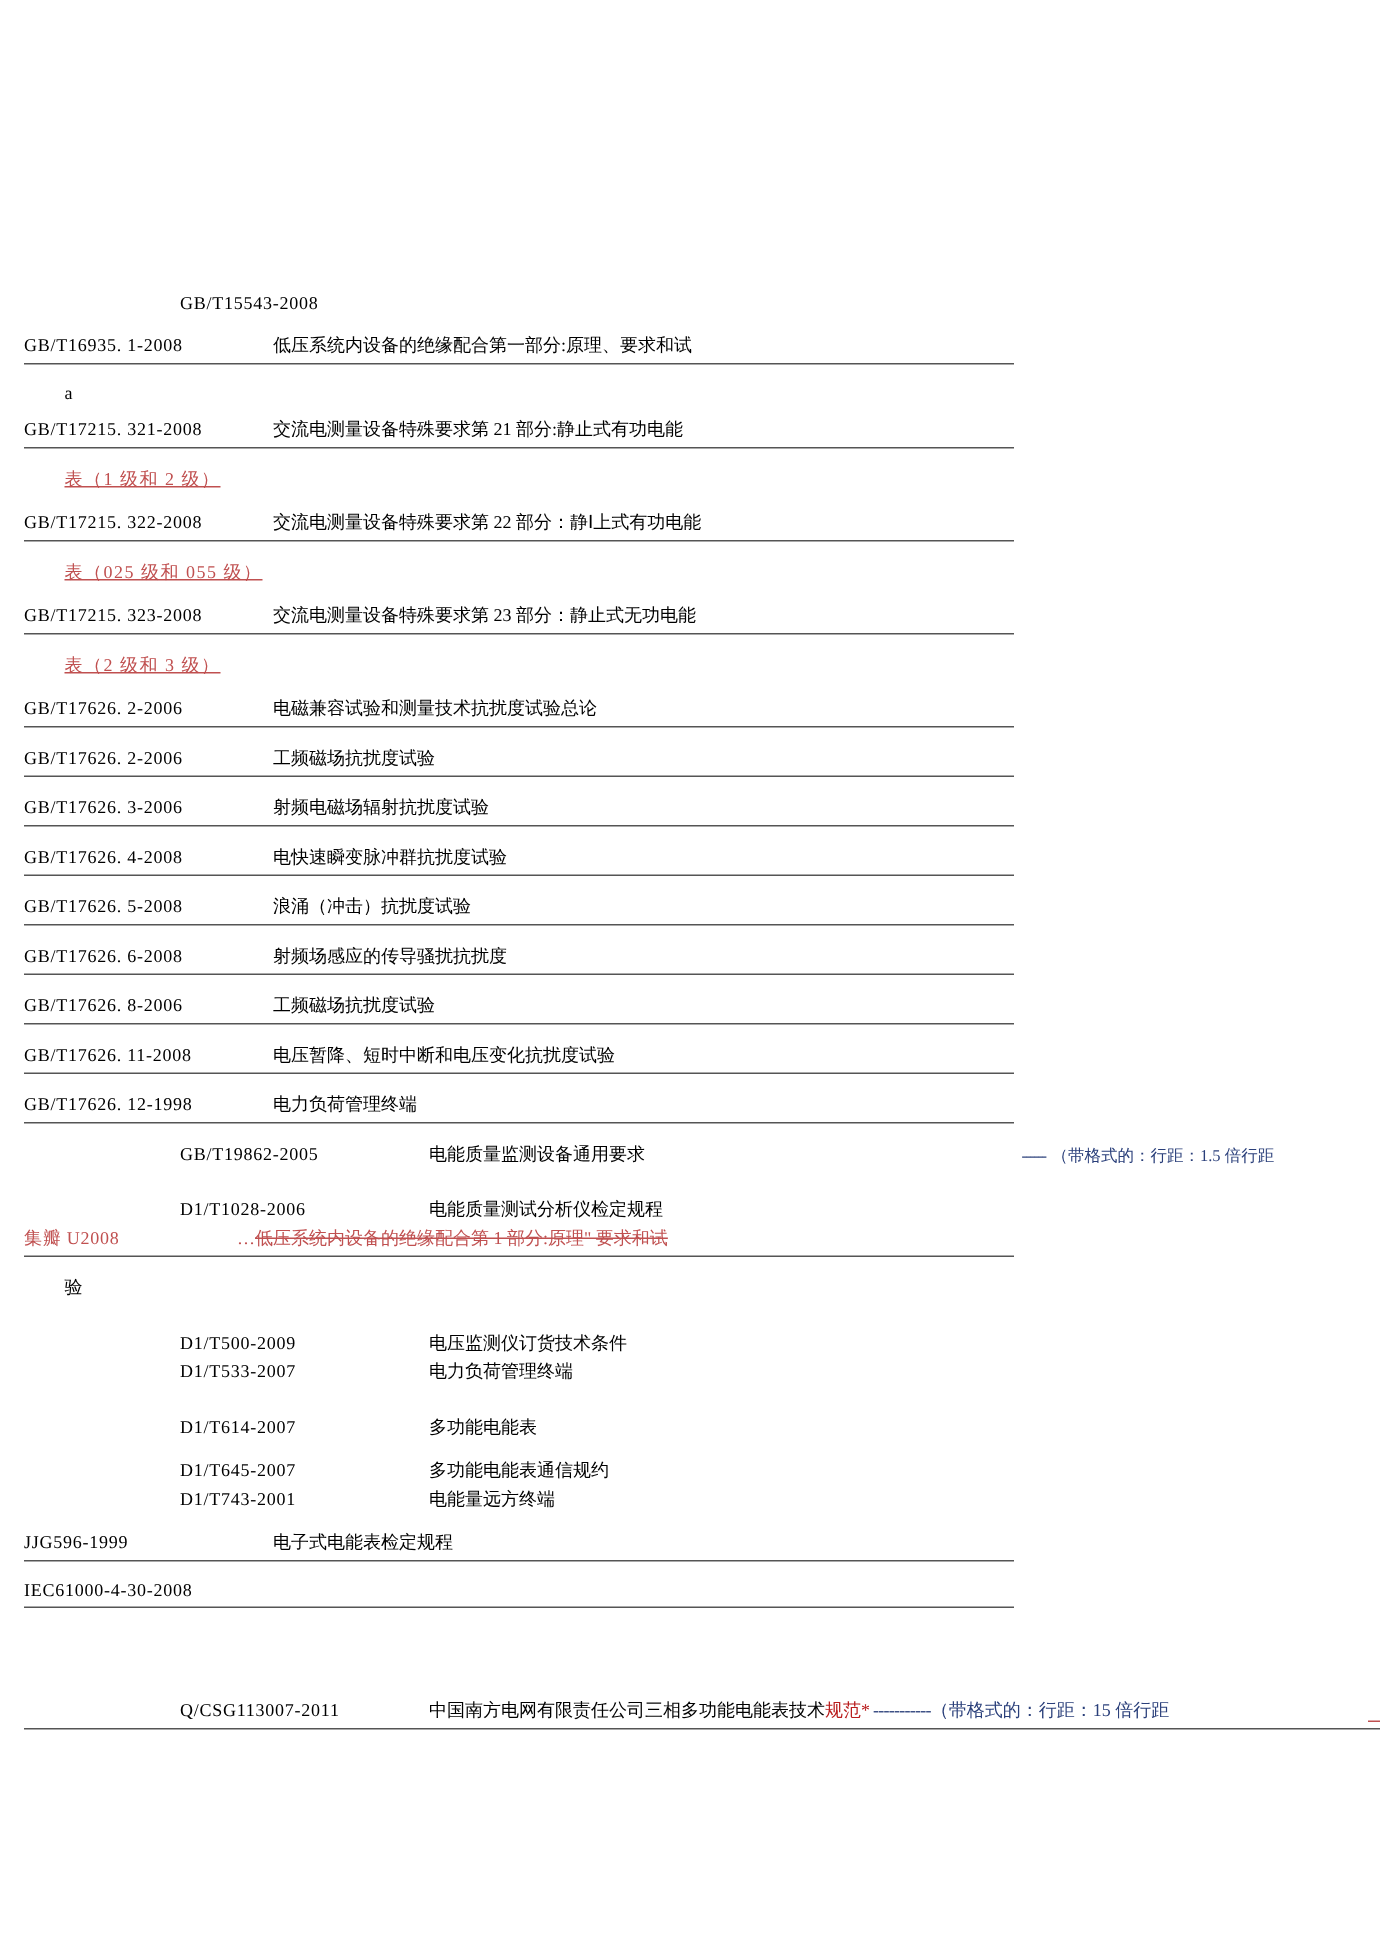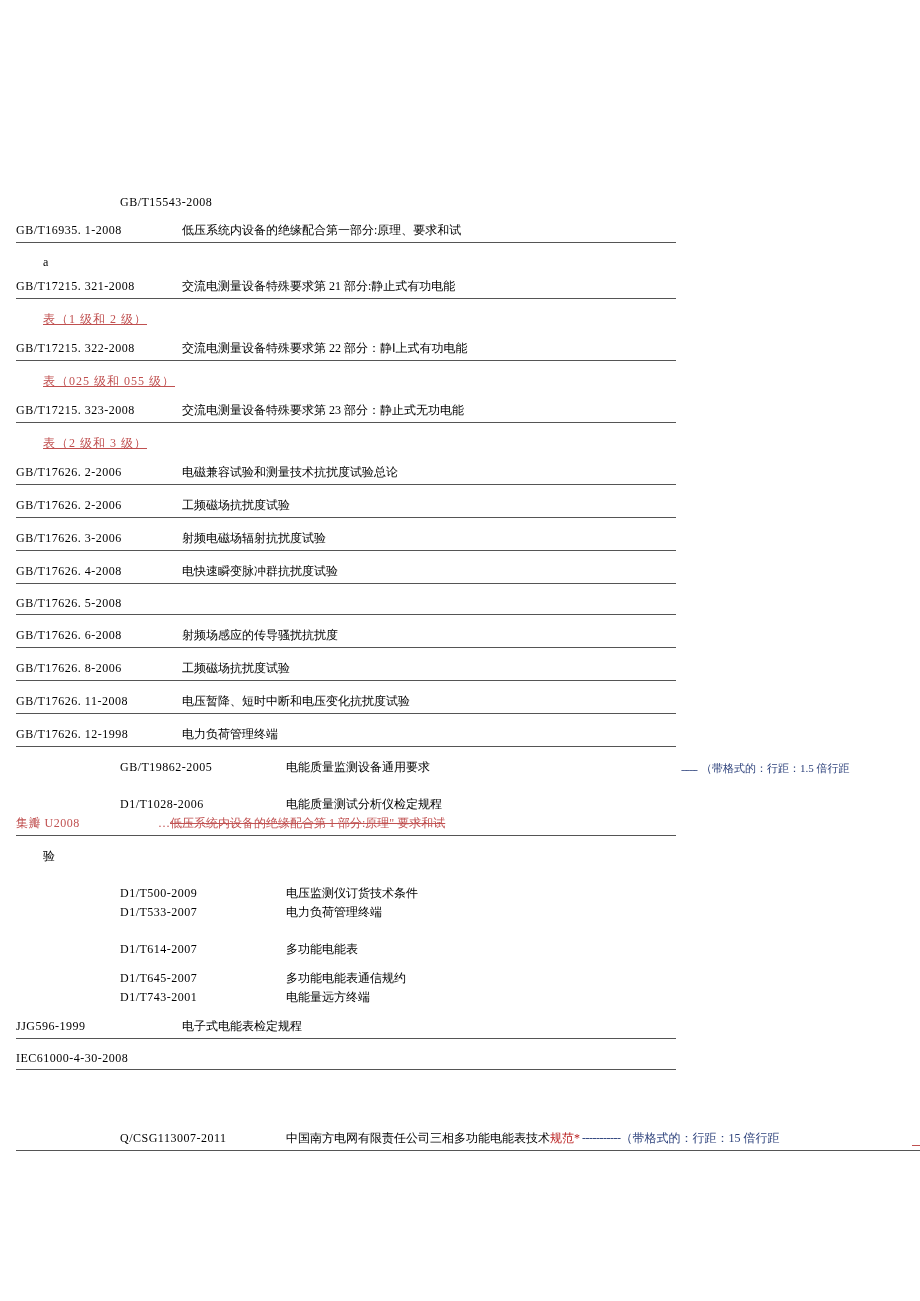--- a/index.html
+++ b/index.html
@@ -97,20 +97,21 @@
   <div class="underlined-wrap">
       <div class="entry indent">
     <span class="code">GB/T17626. 4-2008</span>
     <span class="desc">电快速瞬变脉冲群抗扰度试验</span>
   </div>
     </div>
 
   <div class="underlined-wrap">
       <div class="entry indent">
     <span class="code">GB/T17626. 5-2008</span>
+    <span class="desc">浪涌（冲击）抗扰度试验</span>
   </div>
     </div>
 
   <div class="underlined-wrap">
       <div class="entry indent">
     <span class="code">GB/T17626. 6-2008</span>
     <span class="desc">射频场感应的传导骚扰抗扰度</span>
   </div>
     </div>
 

